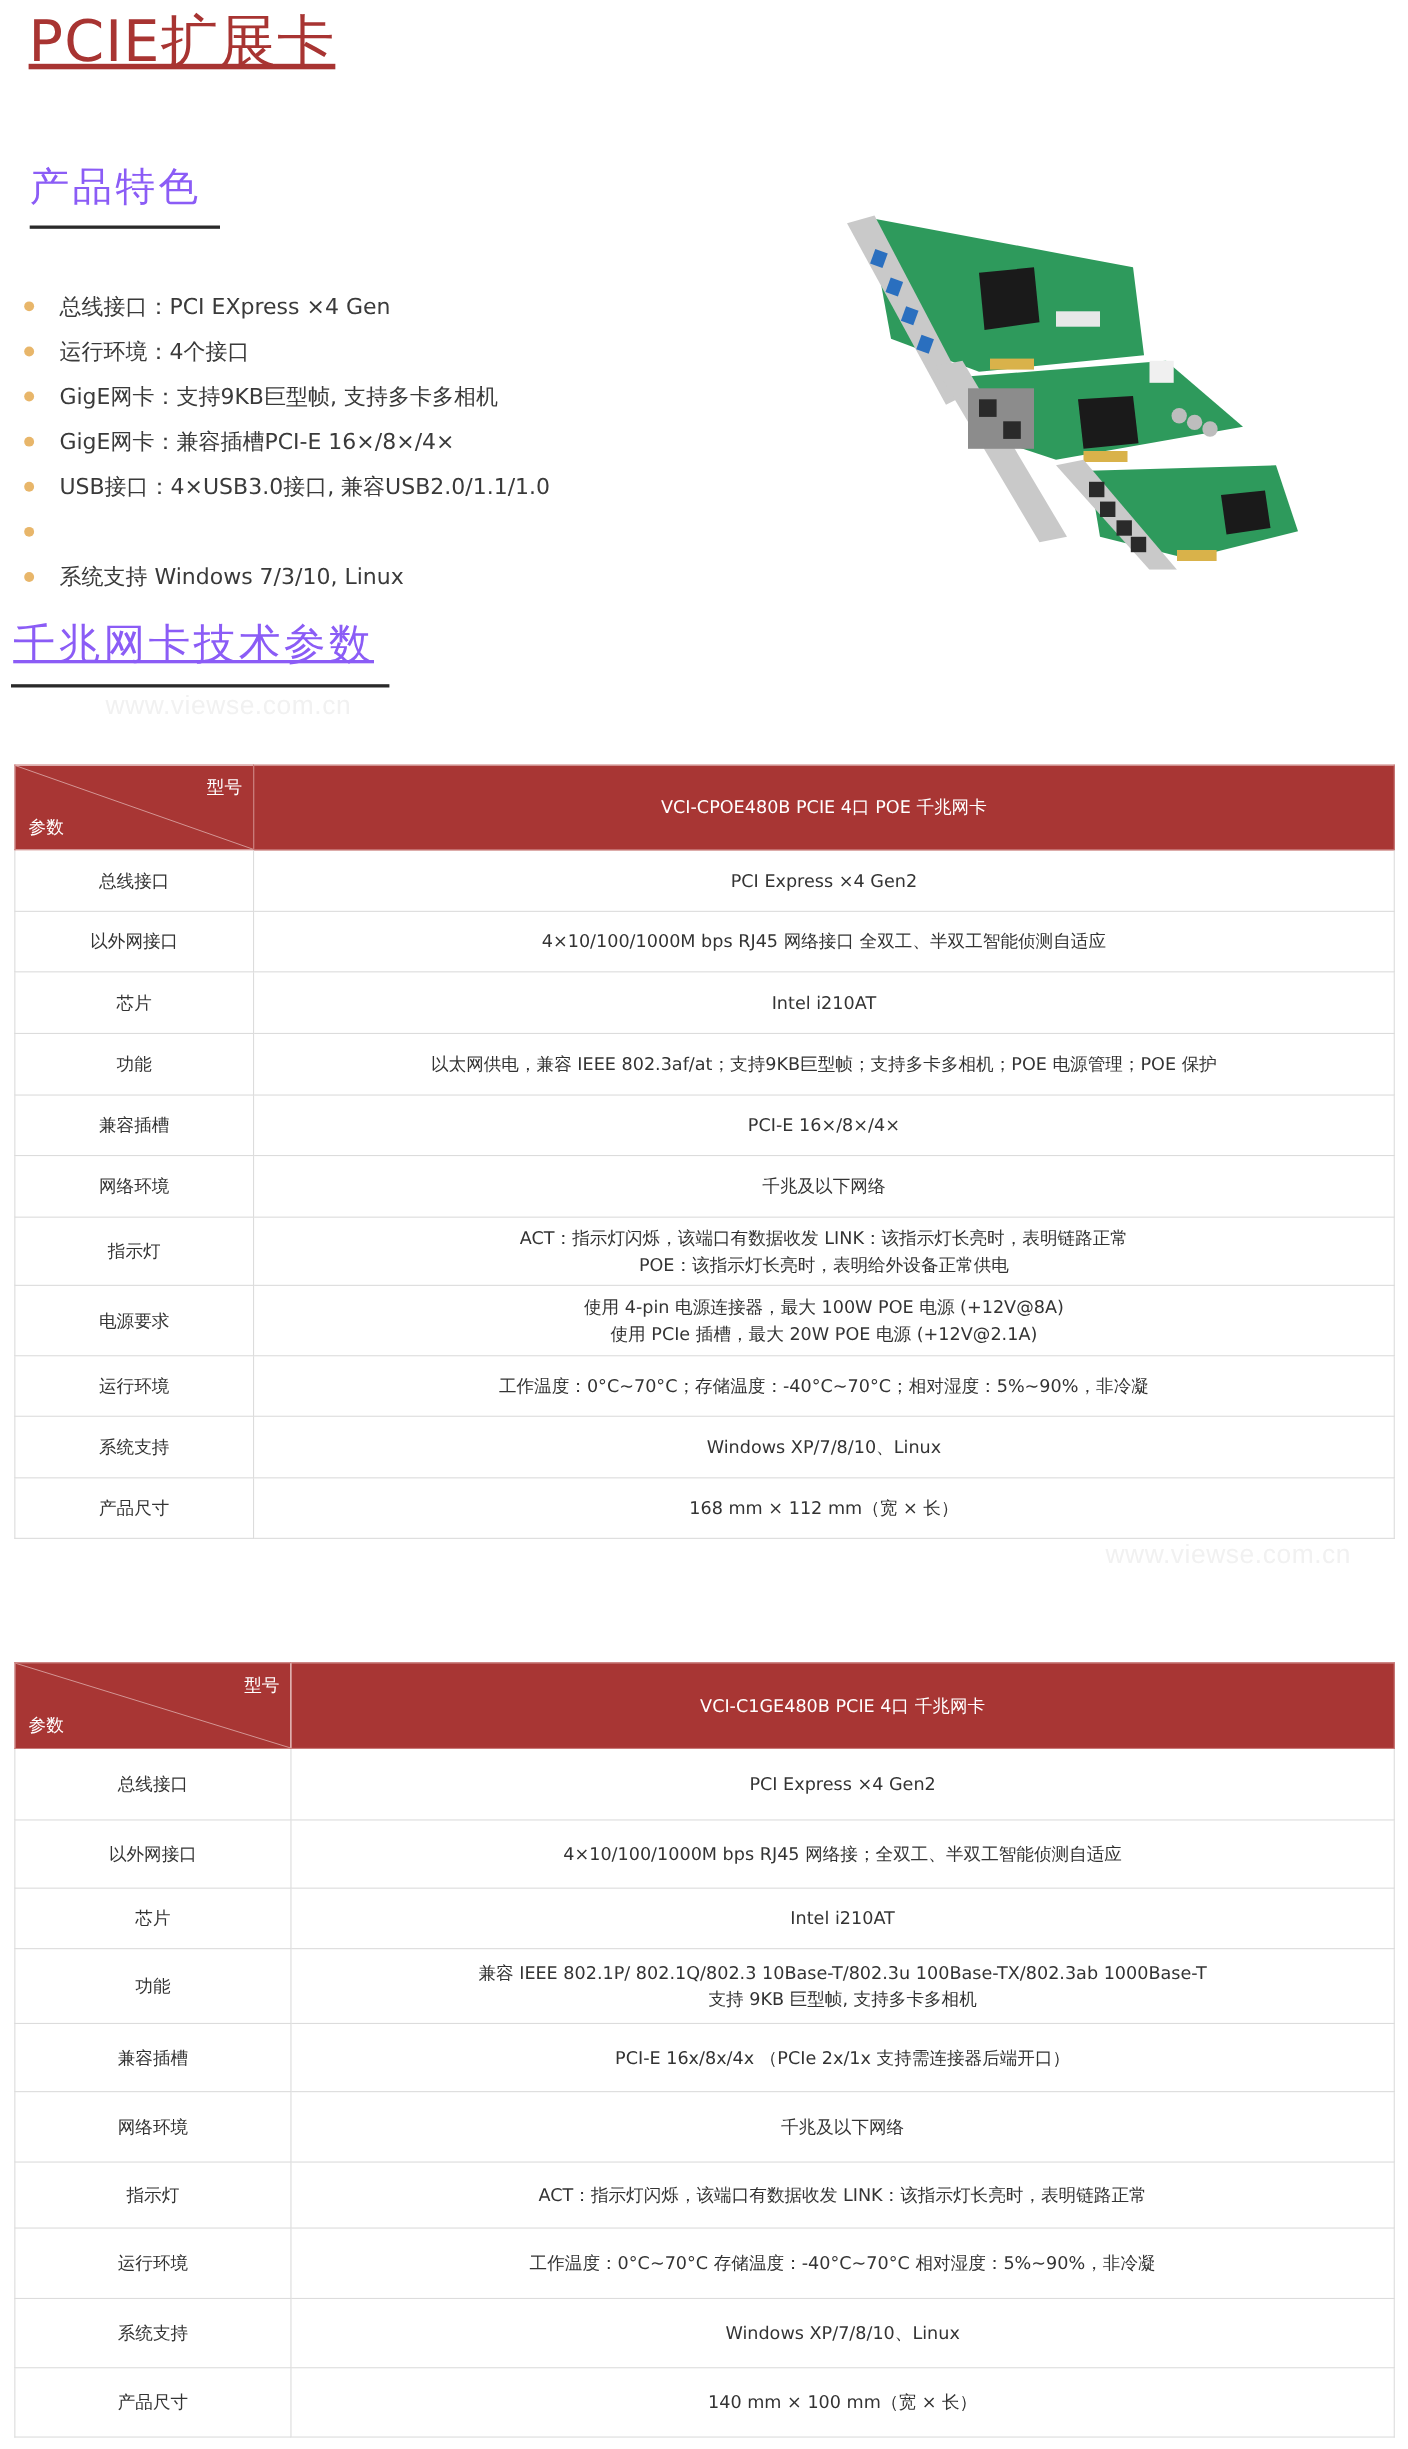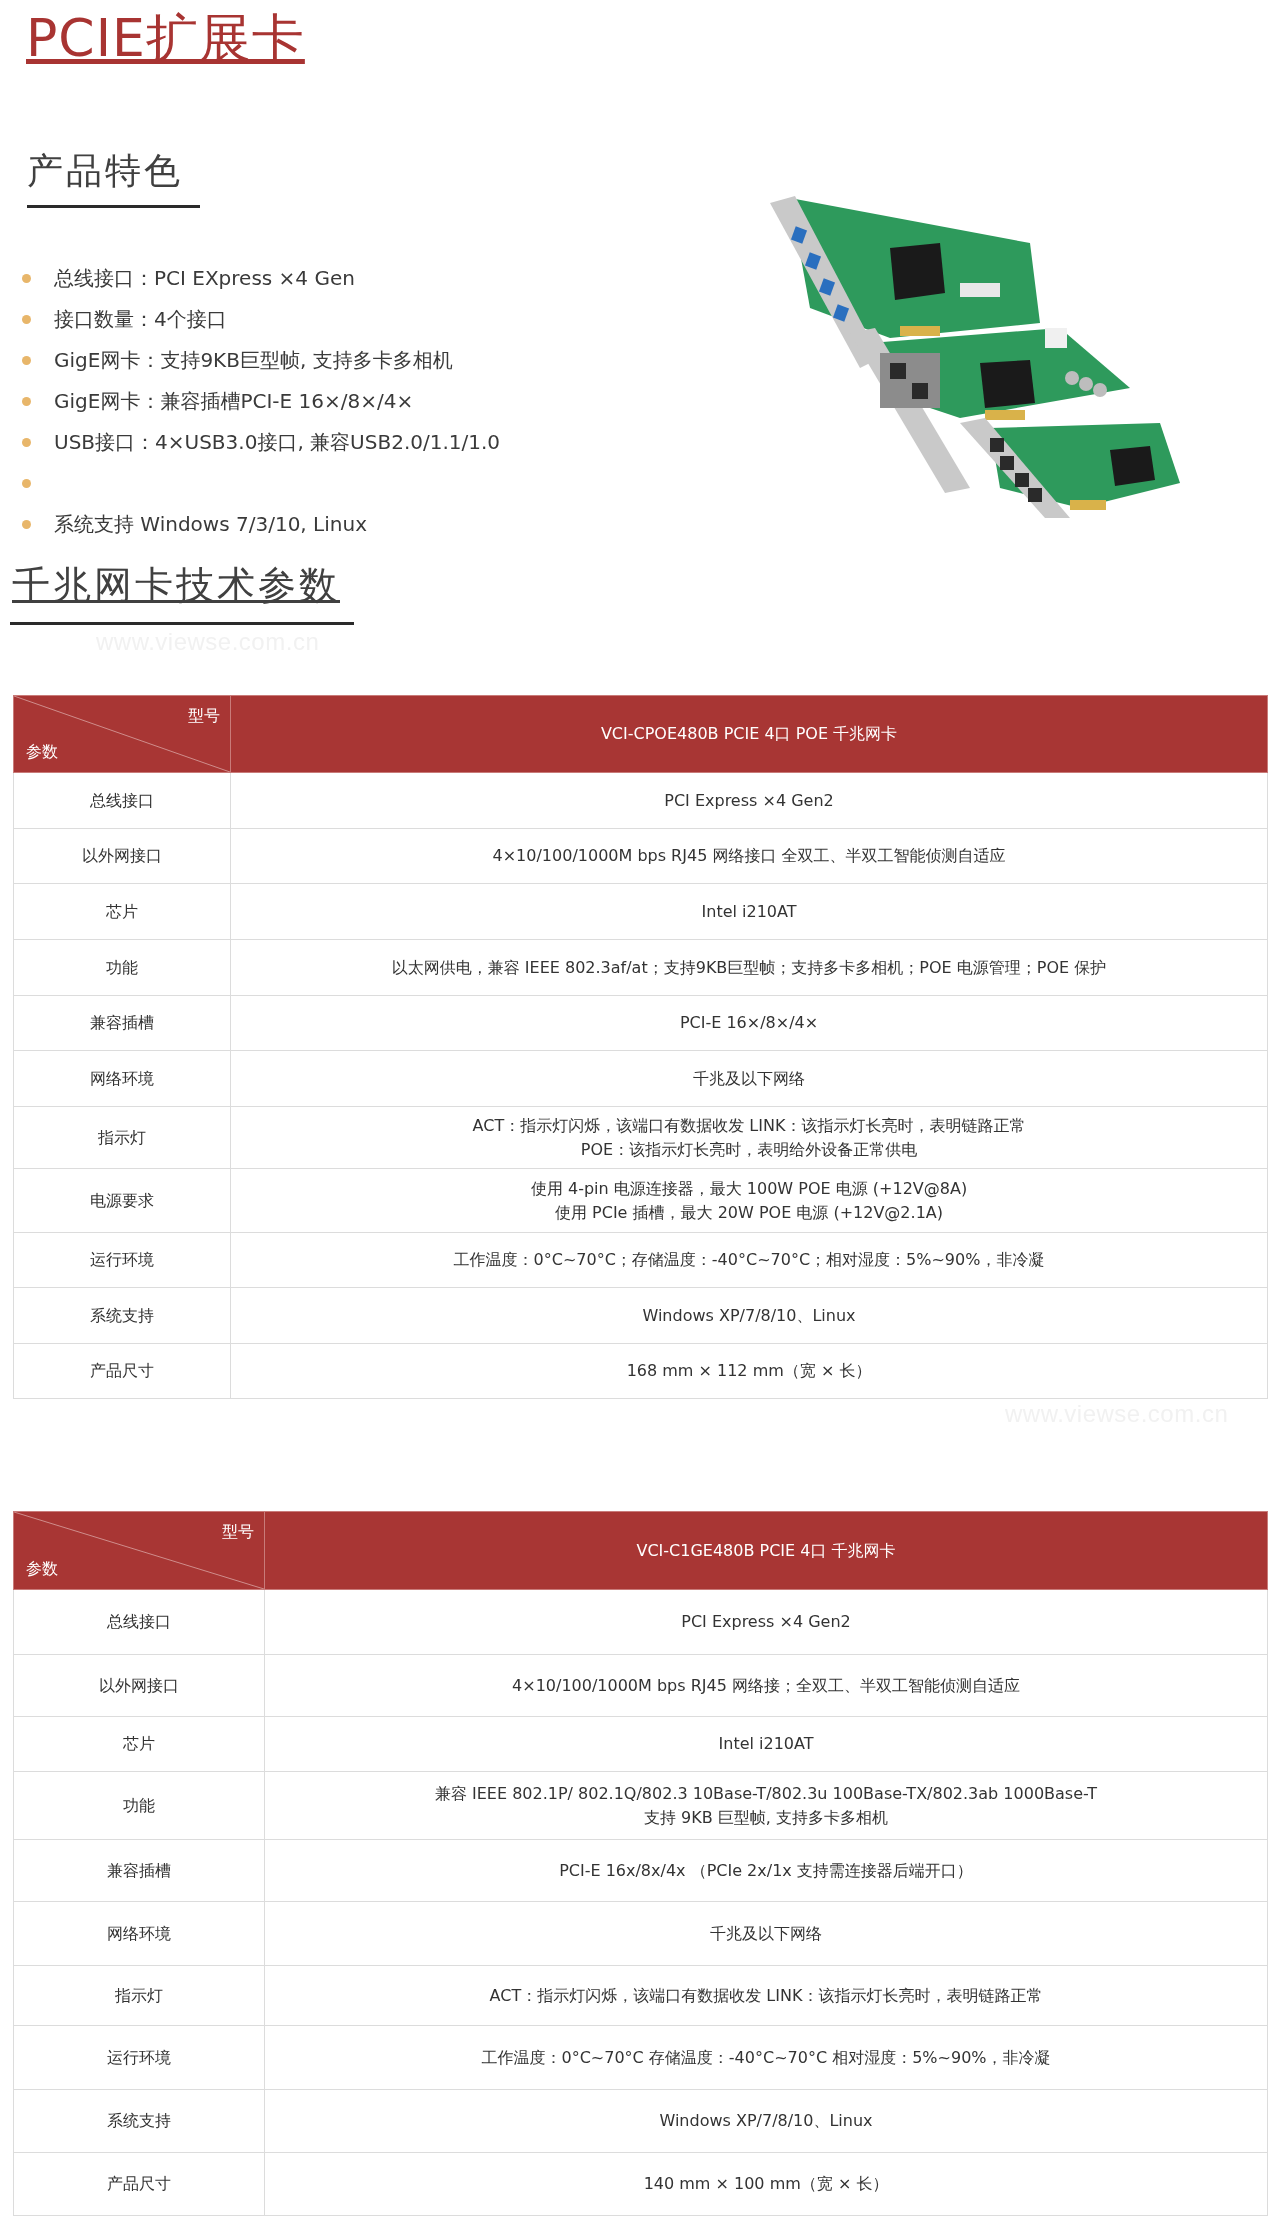--- a/index.html
+++ b/index.html
@@ -1,21 +1,21 @@
 <!DOCTYPE html>
 <html><head>
 <meta charset="utf-8">
 <style>
   * { box-sizing: border-box; margin: 0; padding: 0; }
   html, body { width: 1280px; height: 2226px; background: #ffffff; overflow: hidden; }
   body { position: relative; font-family: "DejaVu Sans", "Liberation Sans", sans-serif; color: #333333; }
 
   .page-title { position: absolute; left: 26px; top: 6px; font-size: 52px; line-height: 64px; color: #a83432; letter-spacing: 1px; text-decoration: underline; }
 
-  .section-title { position: absolute; font-size: 36px; line-height: 46px; color: #404040; letter-spacing: 3px; }
+  .section-title { position: absolute; font-size: 36px; line-height: 46px; color: #8b5cf6; letter-spacing: 3px; }
   .section-underline { position: absolute; height: 3px; background: #2a2a2a; }
 
   .features { position: absolute; left: 22px; top: 264px; list-style: none; }
   .features li { position: relative; height: 41px; line-height: 28px; font-size: 20px; color: #3a3a3a; padding-left: 32px; white-space: nowrap; }
   .features li .dot { position: absolute; left: 0; top: 10px; width: 9px; height: 9px; border-radius: 50%; background: #e8b66a; }
 
   .product-photo { position: absolute; left: 700px; top: 188px; width: 520px; height: 330px; }
 
   .watermark { position: absolute; font-size: 24px; color: #f1f1f1; letter-spacing: 0.5px; font-family: "Liberation Sans", sans-serif; }
 
@@ -31,21 +31,21 @@
 </head>
 <body>
 
 <div class="page-title">PCIE扩展卡</div>
 
 <div class="section-title" style="left:27px; top:148px;">产品特色</div>
 <div class="section-underline" style="left:27px; top:205px; width:173px;"></div>
 
 <ul class="features">
   <li><span class="dot"></span><span>总线接口：PCI EXpress ×4 Gen</span></li>
-  <li><span class="dot"></span><span>接口数量：4个接口</span></li>
+  <li><span class="dot"></span><span>运行环境：4个接口</span></li>
   <li><span class="dot"></span><span>GigE网卡：支持9KB巨型帧, 支持多卡多相机</span></li>
   <li><span class="dot"></span><span>GigE网卡：兼容插槽PCI-E 16×/8×/4×</span></li>
   <li><span class="dot"></span><span>USB接口：4×USB3.0接口, 兼容USB2.0/1.1/1.0</span></li>
   <li><span class="dot"></span></li>
   <li><span class="dot"></span><span>系统支持 Windows 7/3/10, Linux</span></li>
 </ul>
 
 <svg class="product-photo" viewBox="0 0 520 330">
 
   <g>

